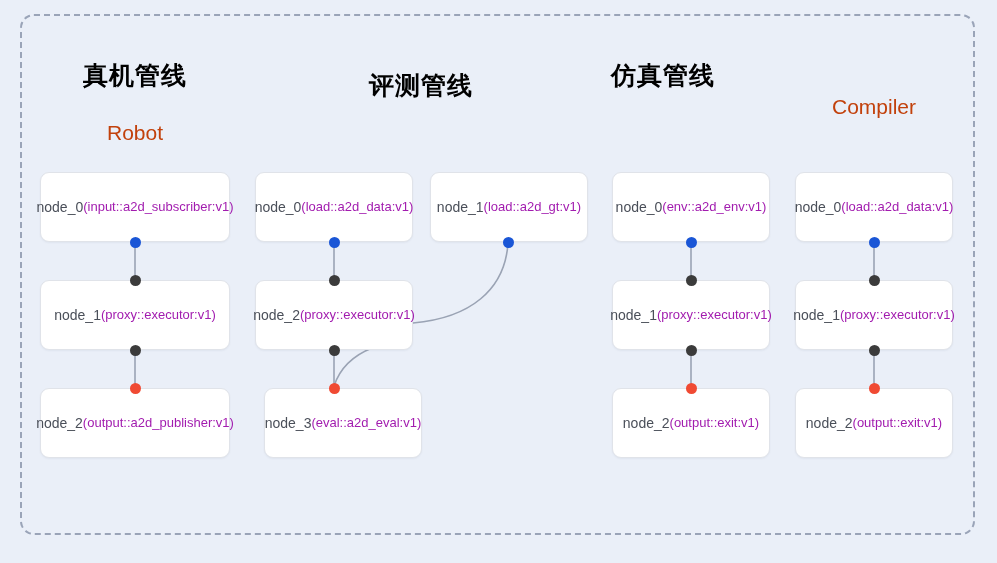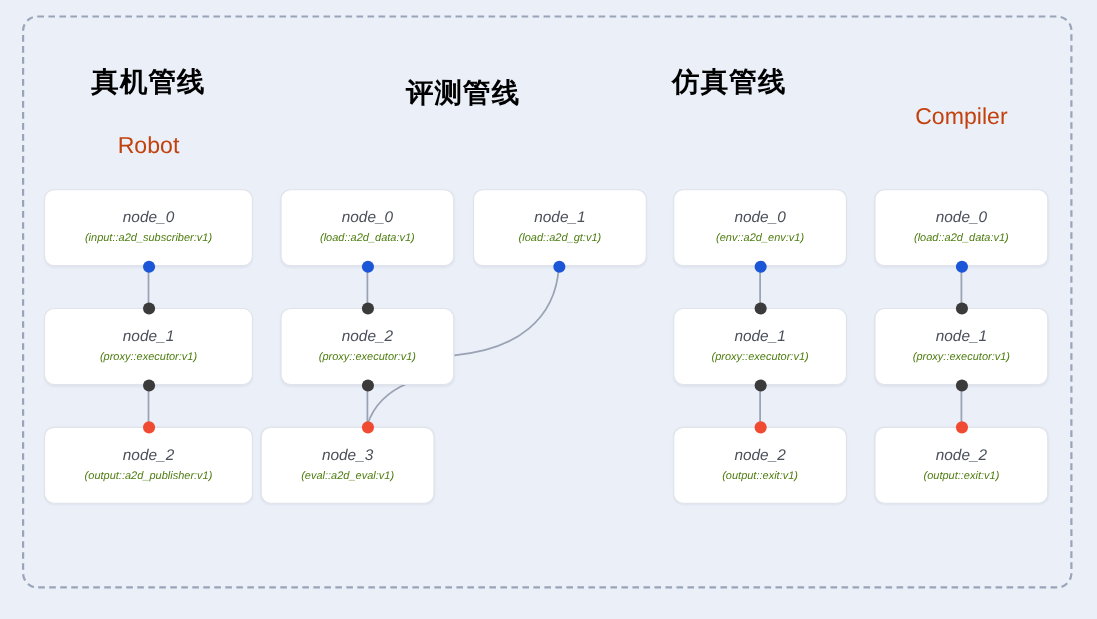--- a/index.html
+++ b/index.html
@@ -57,35 +57,34 @@
   }
   
   .node {
     position: absolute;
     box-sizing: border-box;
     background: #ffffff;
     border: 1px solid #e0e3e9;
     border-radius: 9px;
     box-shadow: 0 1px 2px rgba(25,40,80,0.05);
     display: flex;
-    flex-direction: column;
+    flex-direction: row;
     align-items: center;
     justify-content: center;
     text-align: center;
-    font-style: italic;
   }
   .node .n-title {
     font-size: 14px;
     color: #4a4f59;
     line-height: 20px;
     white-space: nowrap;
   }
   .node .n-sub {
-    font-size: 10px;
-    color: #4d7c0f;
+    font-size: 13px;
+    color: #a21caf;
     line-height: 20px;
     white-space: nowrap;
   }
   
   #wires {
     position: absolute;
     left: 0; top: 0;
     width: 997px;
     height: 563px;
     pointer-events: none;
@@ -156,21 +155,21 @@
   </div>
 
   <div class="node" style="left:255px; top:172px; width:158px; height:70px;">
     <div class="n-title">node_0</div>
     <div class="n-sub">(load::a2d_data:v1)</div>
   </div>
   <div class="node" style="left:255px; top:280px; width:158px; height:70px;">
     <div class="n-title">node_2</div>
     <div class="n-sub">(proxy::executor:v1)</div>
   </div>
-  <div class="node" style="left:237px; top:388px; width:158px; height:70px;">
+  <div class="node" style="left:264px; top:388px; width:158px; height:70px;">
     <div class="n-title">node_3</div>
     <div class="n-sub">(eval::a2d_eval:v1)</div>
   </div>
   <div class="node" style="left:430px; top:172px; width:158px; height:70px;">
     <div class="n-title">node_1</div>
     <div class="n-sub">(load::a2d_gt:v1)</div>
   </div>
 
   <div class="node" style="left:612px; top:172px; width:158px; height:70px;">
     <div class="n-title">node_0</div>

